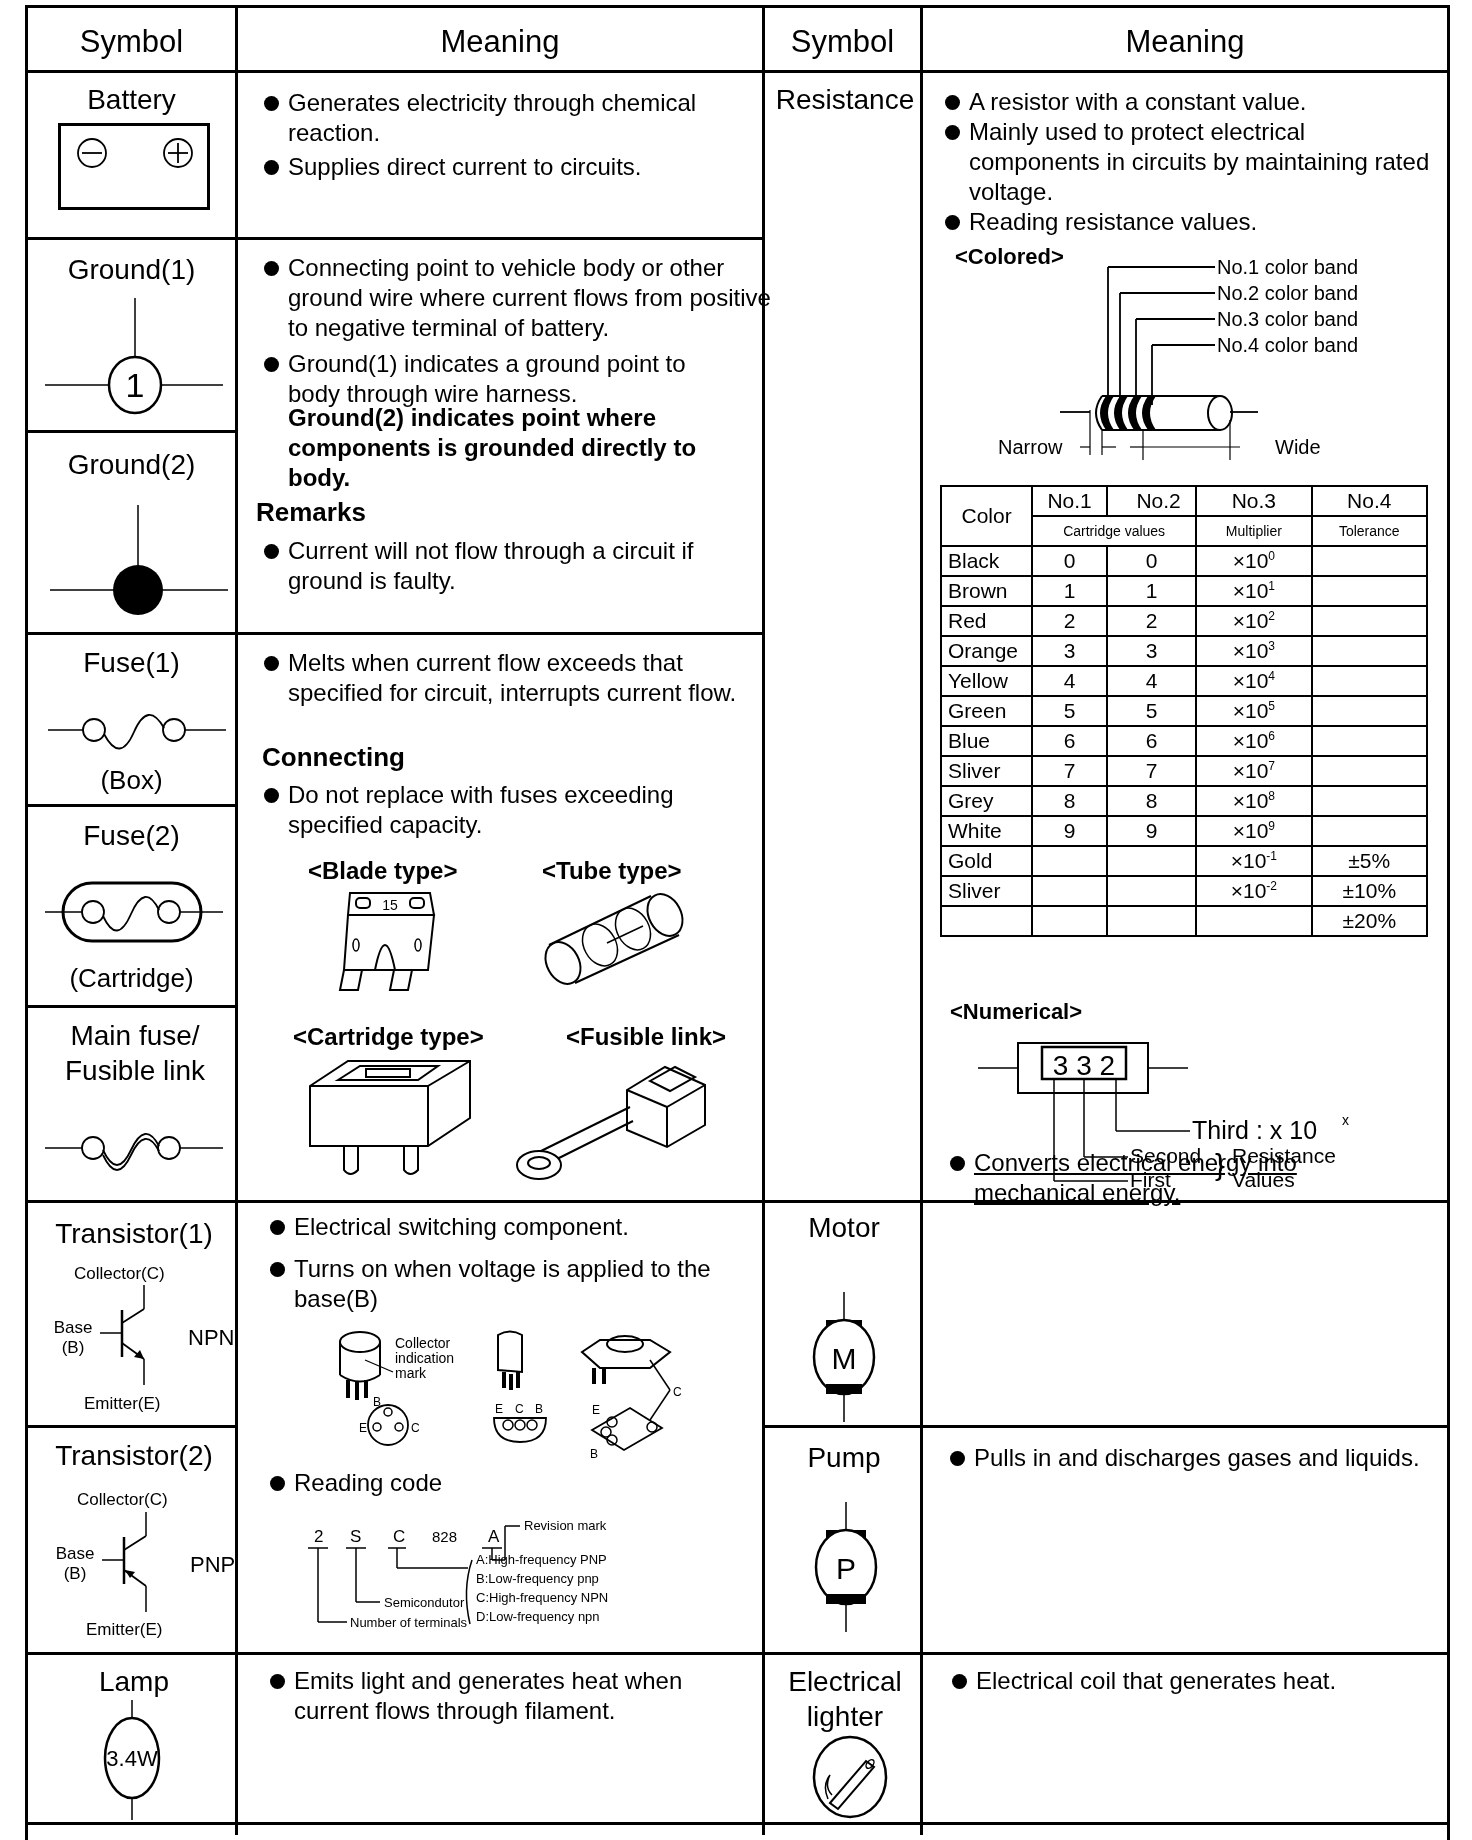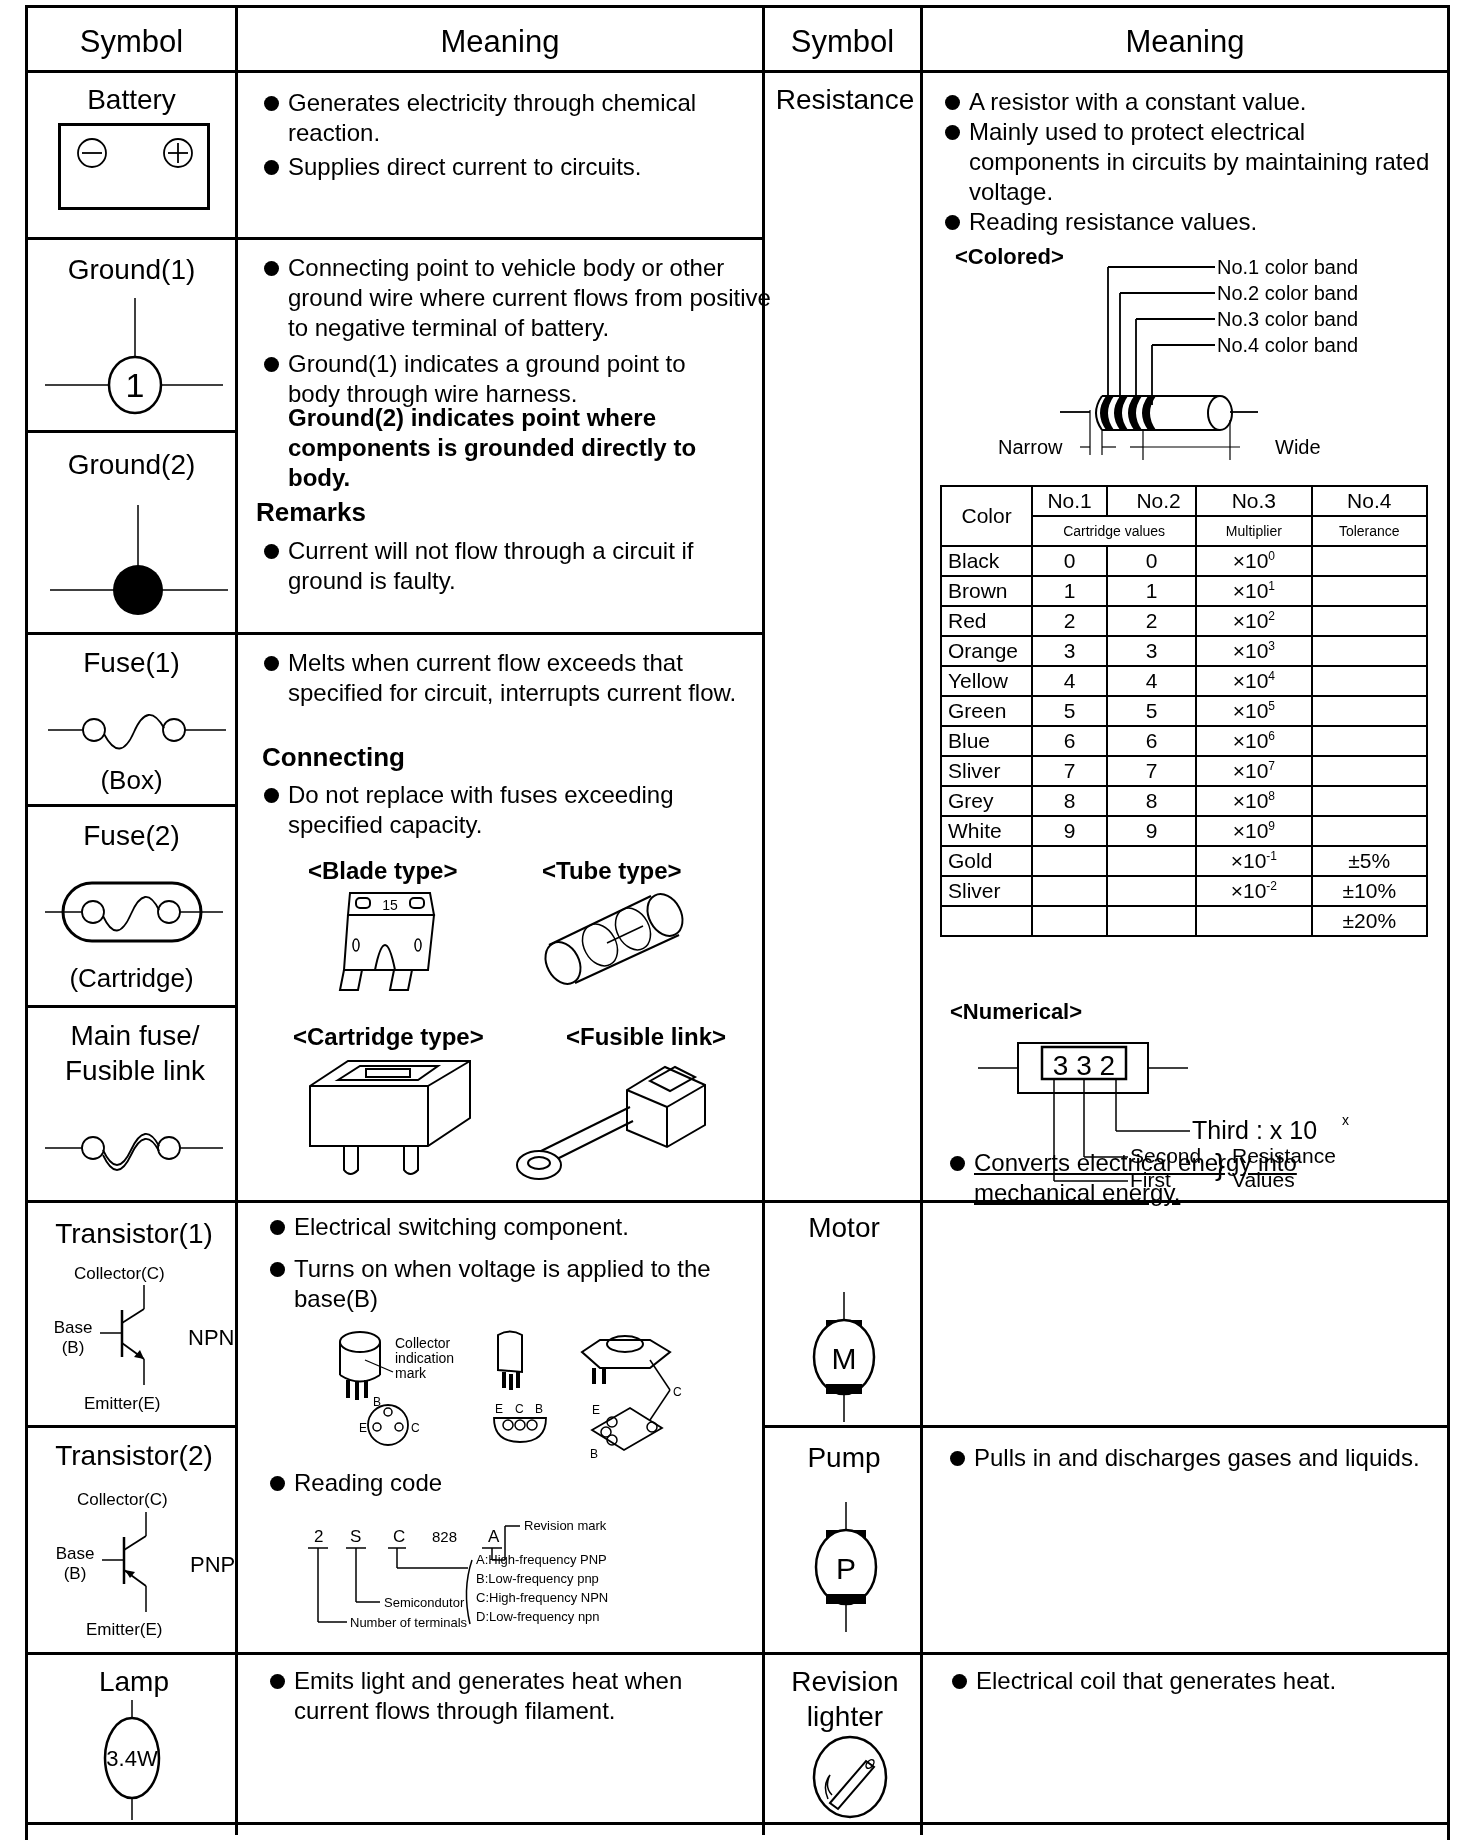--- a/index.html
+++ b/index.html
@@ -487,20 +487,20 @@
 <svg style="left:812px;top:1502px;" width="72" height="140" viewBox="0 0 72 140">
   <line x1="34" y1="0" x2="34" y2="28" stroke="#000" stroke-width="1.5"></line>
   <rect x="14" y="28" width="40" height="10" fill="#000"></rect>
   <ellipse cx="34" cy="65" rx="30" ry="37" fill="#fff" stroke="#000" stroke-width="2.5"></ellipse>
   <rect x="14" y="92" width="40" height="10" fill="#000"></rect>
   <line x1="34" y1="102" x2="34" y2="130" stroke="#000" stroke-width="1.5"></line>
   <text x="34" y="77" text-anchor="middle" font-family="Liberation Sans, sans-serif" font-size="30">P</text>
 </svg>
 <div class="bul" style="left:948px;top:1443px;width:500px;">Pulls in and discharges gases and liquids.</div>
 
-<div class="sym-title" style="left:775px;top:1664px;width:140px;">Revision lighter</div>
+<div class="sym-title" style="left:775px;top:1664px;width:140px;">Electrical lighter</div>
 <svg style="left:810px;top:1735px;" width="80" height="85" viewBox="0 0 80 85">
   <ellipse cx="40" cy="42" rx="36" ry="40" fill="none" stroke="#000" stroke-width="2.5"></ellipse>
   <path d="M20 68 L56 26 L64 32 L28 74 Z" fill="none" stroke="#000" stroke-width="2"></path>
   <ellipse cx="60" cy="29" rx="3" ry="5" transform="rotate(40 60 29)" fill="none" stroke="#000" stroke-width="1.5"></ellipse>
   <path d="M18 64 Q12 50 20 40 Q14 52 22 60" fill="none" stroke="#000" stroke-width="1.5"></path>
 </svg>
 <div class="bul" style="left:950px;top:1666px;width:480px;">Electrical coil that generates heat.</div>
 
 </body></html>

